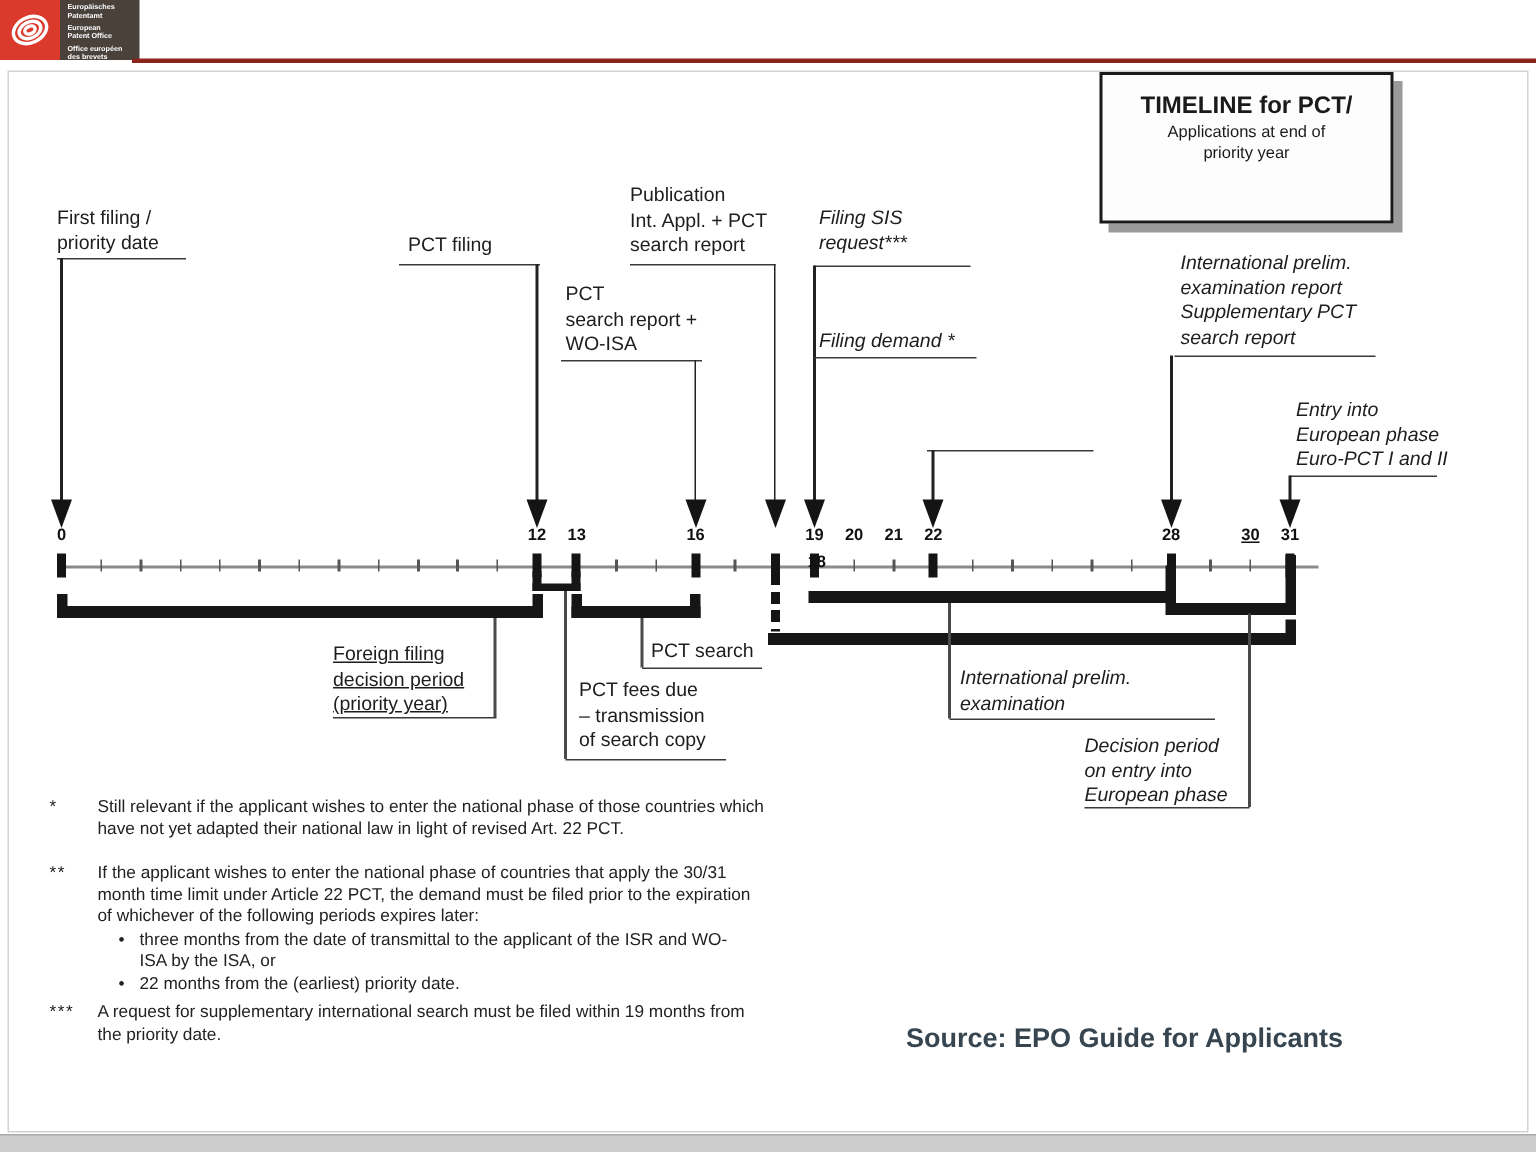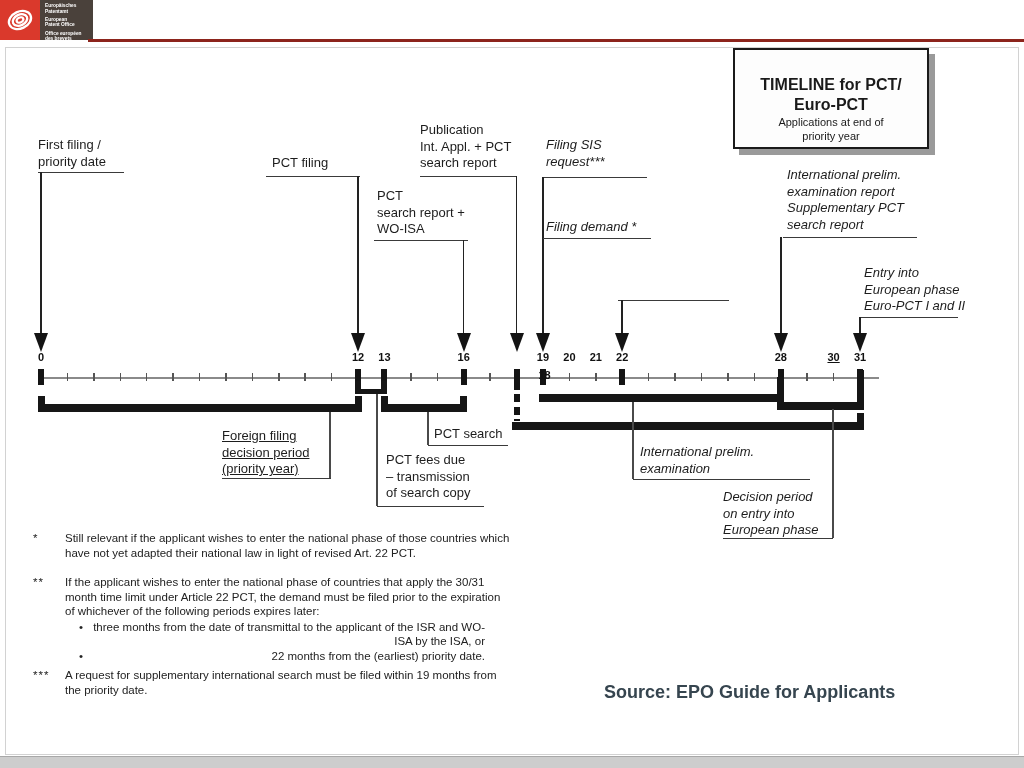--- a/index.html
+++ b/index.html
@@ -12,32 +12,32 @@
   .org-panel{position:absolute;left:40px;top:0;width:53px;height:40px;background:#4a413b;
              color:#fff;box-sizing:border-box;padding:3px 0 0 5px;}
   .org-group{font-size:4.8px;line-height:5.6px;font-weight:700;white-space:pre-line;margin-bottom:2.6px;}
   .red-rule{position:absolute;left:88px;top:39px;width:936px;height:2.5px;background:#8c241c;}
   
   .slide-frame{position:absolute;left:5px;top:47px;width:1012px;height:706px;border:1px solid #d2d2d2;}
   .bottom-strip{position:absolute;left:0;top:756px;width:1024px;height:12px;background:#cdcdcd;border-top:1px solid #a8a8a8;}
   
   .title-box{position:absolute;left:733px;top:48px;width:196px;height:101px;background:#fdfdfd;
              border:2px solid #1a1a1a;box-shadow:6px 6px 0 #9a9a9a;text-align:center;color:#1a1a1a;
-             box-sizing:border-box;padding-top:25px;}
+             box-sizing:border-box;padding-top:11px;}
   .tb-main{font-size:16px;font-weight:700;line-height:20px;}
   .tb-sub{font-size:11px;line-height:14px;}
   
   .lbl{position:absolute;font-size:13px;line-height:16.5px;color:#1d1d1d;white-space:nowrap;}
   .lbl.it{font-style:italic;}
   .num{position:absolute;width:26px;text-align:center;font-size:11px;font-weight:700;color:#111;}
   
   .fn{position:absolute;width:478px;font-size:11.5px;line-height:14.6px;color:#222;}
   .fn .mk{position:absolute;left:0;top:0;letter-spacing:1px;}
   .fn .tx{margin-left:32px;}
-  .fn ul{margin:1px 0 0 46px;padding:0;list-style:none;text-align:right;}
+  .fn ul{margin:1px 0 0 46px;padding:0;list-style:none;}
   .fn li{position:relative;padding-left:14px;max-width:392px;}
   .fn li::before{content:"\2022";position:absolute;left:0;}
   .source{position:absolute;left:604px;top:682px;font-size:18px;font-weight:700;color:#36454f;}
 </style>
 </head>
 <body>
 
 <div class="stage">
 
   <div class="logo-sq">
@@ -56,21 +56,20 @@
 Patent Office</div>
       <div class="org-group">Office européen
 des brevets</div>
     </div>
   <div class="red-rule"></div>
 
   <div class="slide-frame"></div>
 
   <div class="title-box">
     <div class="tb-main">TIMELINE for PCT/</div>
-    <div class="tb-main">Euro-PCT</div>
     <div class="tb-sub">Applications at end of</div>
     <div class="tb-sub">priority year</div>
   </div>
 
   <div id="diagram" class="abs" style="left:0;top:0;width:1024px;height:768px;">
       <div style="position: absolute; left: 38px; top: 377px; width: 841px; height: 1.5px; background: rgb(138, 138, 138);"></div>
       <div style="position: absolute; left: 38px; top: 369px; width: 6px; height: 16px; background: rgb(20, 20, 20);"></div>
       <div style="position: absolute; left: 66.67px; top: 373px; width: 1.5px; height: 8px; background: rgb(85, 85, 85);"></div>
       <div style="position: absolute; left: 93.09px; top: 373px; width: 1.5px; height: 8px; background: rgb(85, 85, 85);"></div>
       <div style="position: absolute; left: 119.51px; top: 373px; width: 1.5px; height: 8px; background: rgb(85, 85, 85);"></div>

